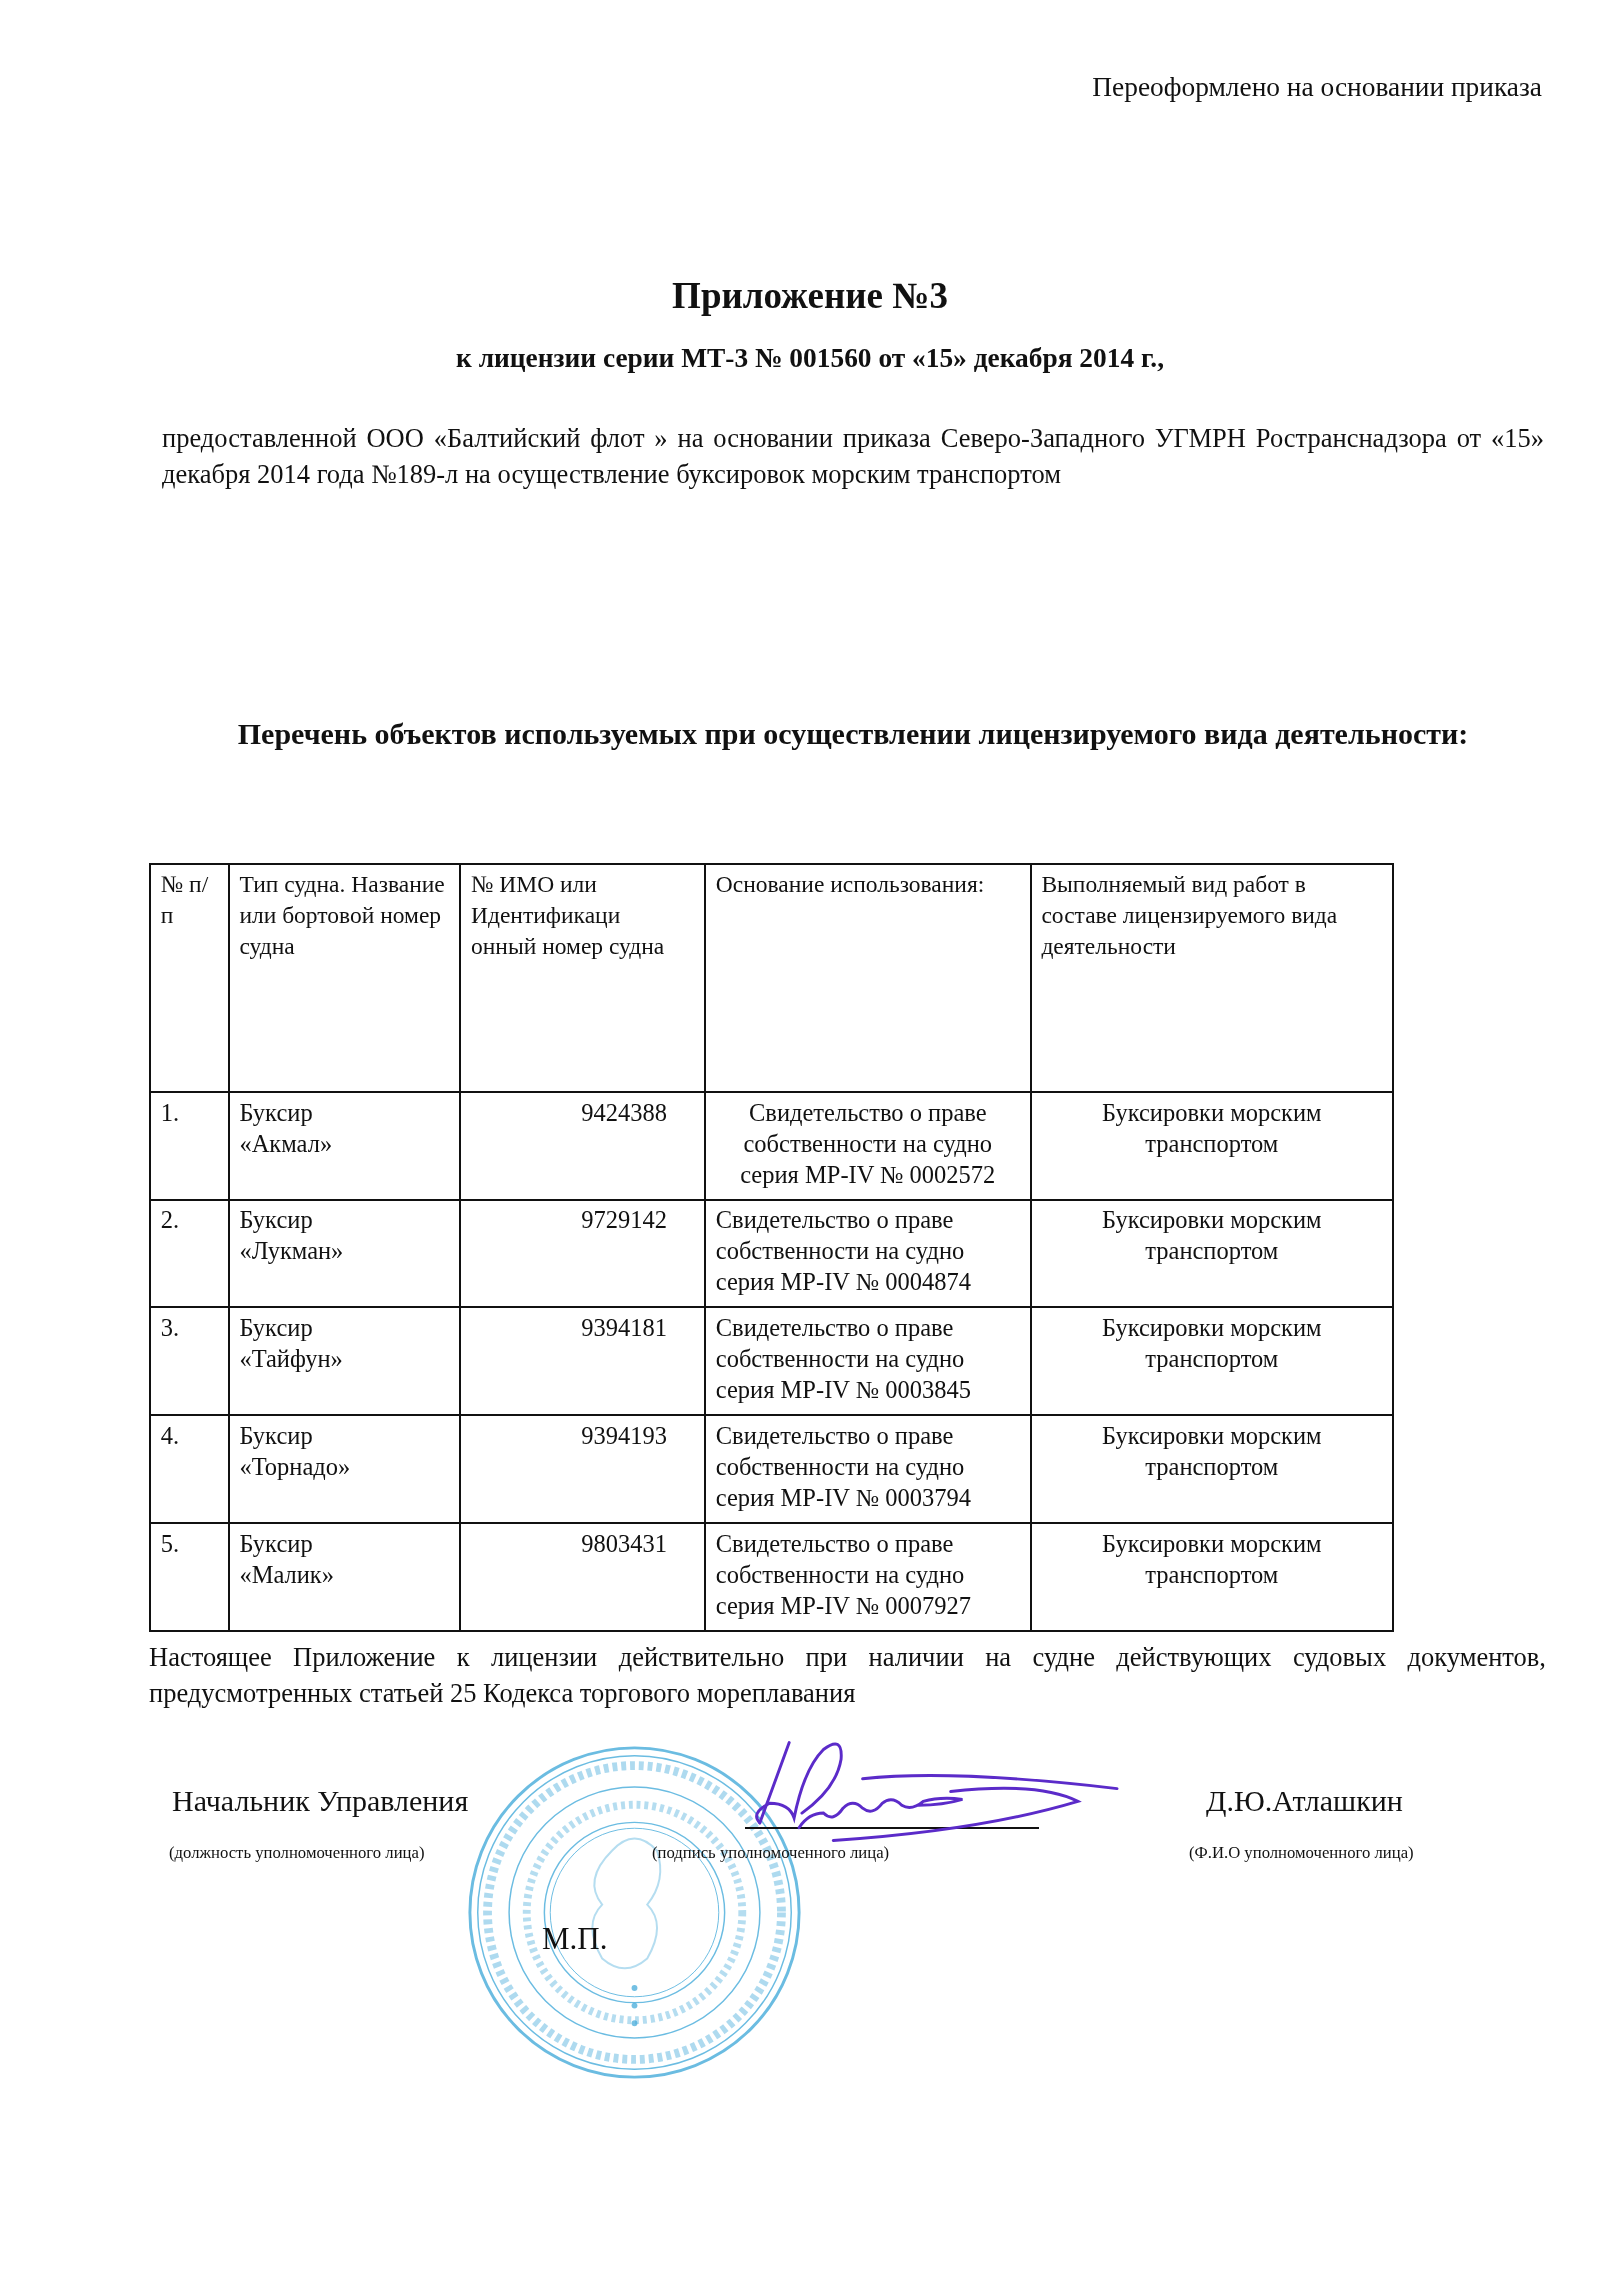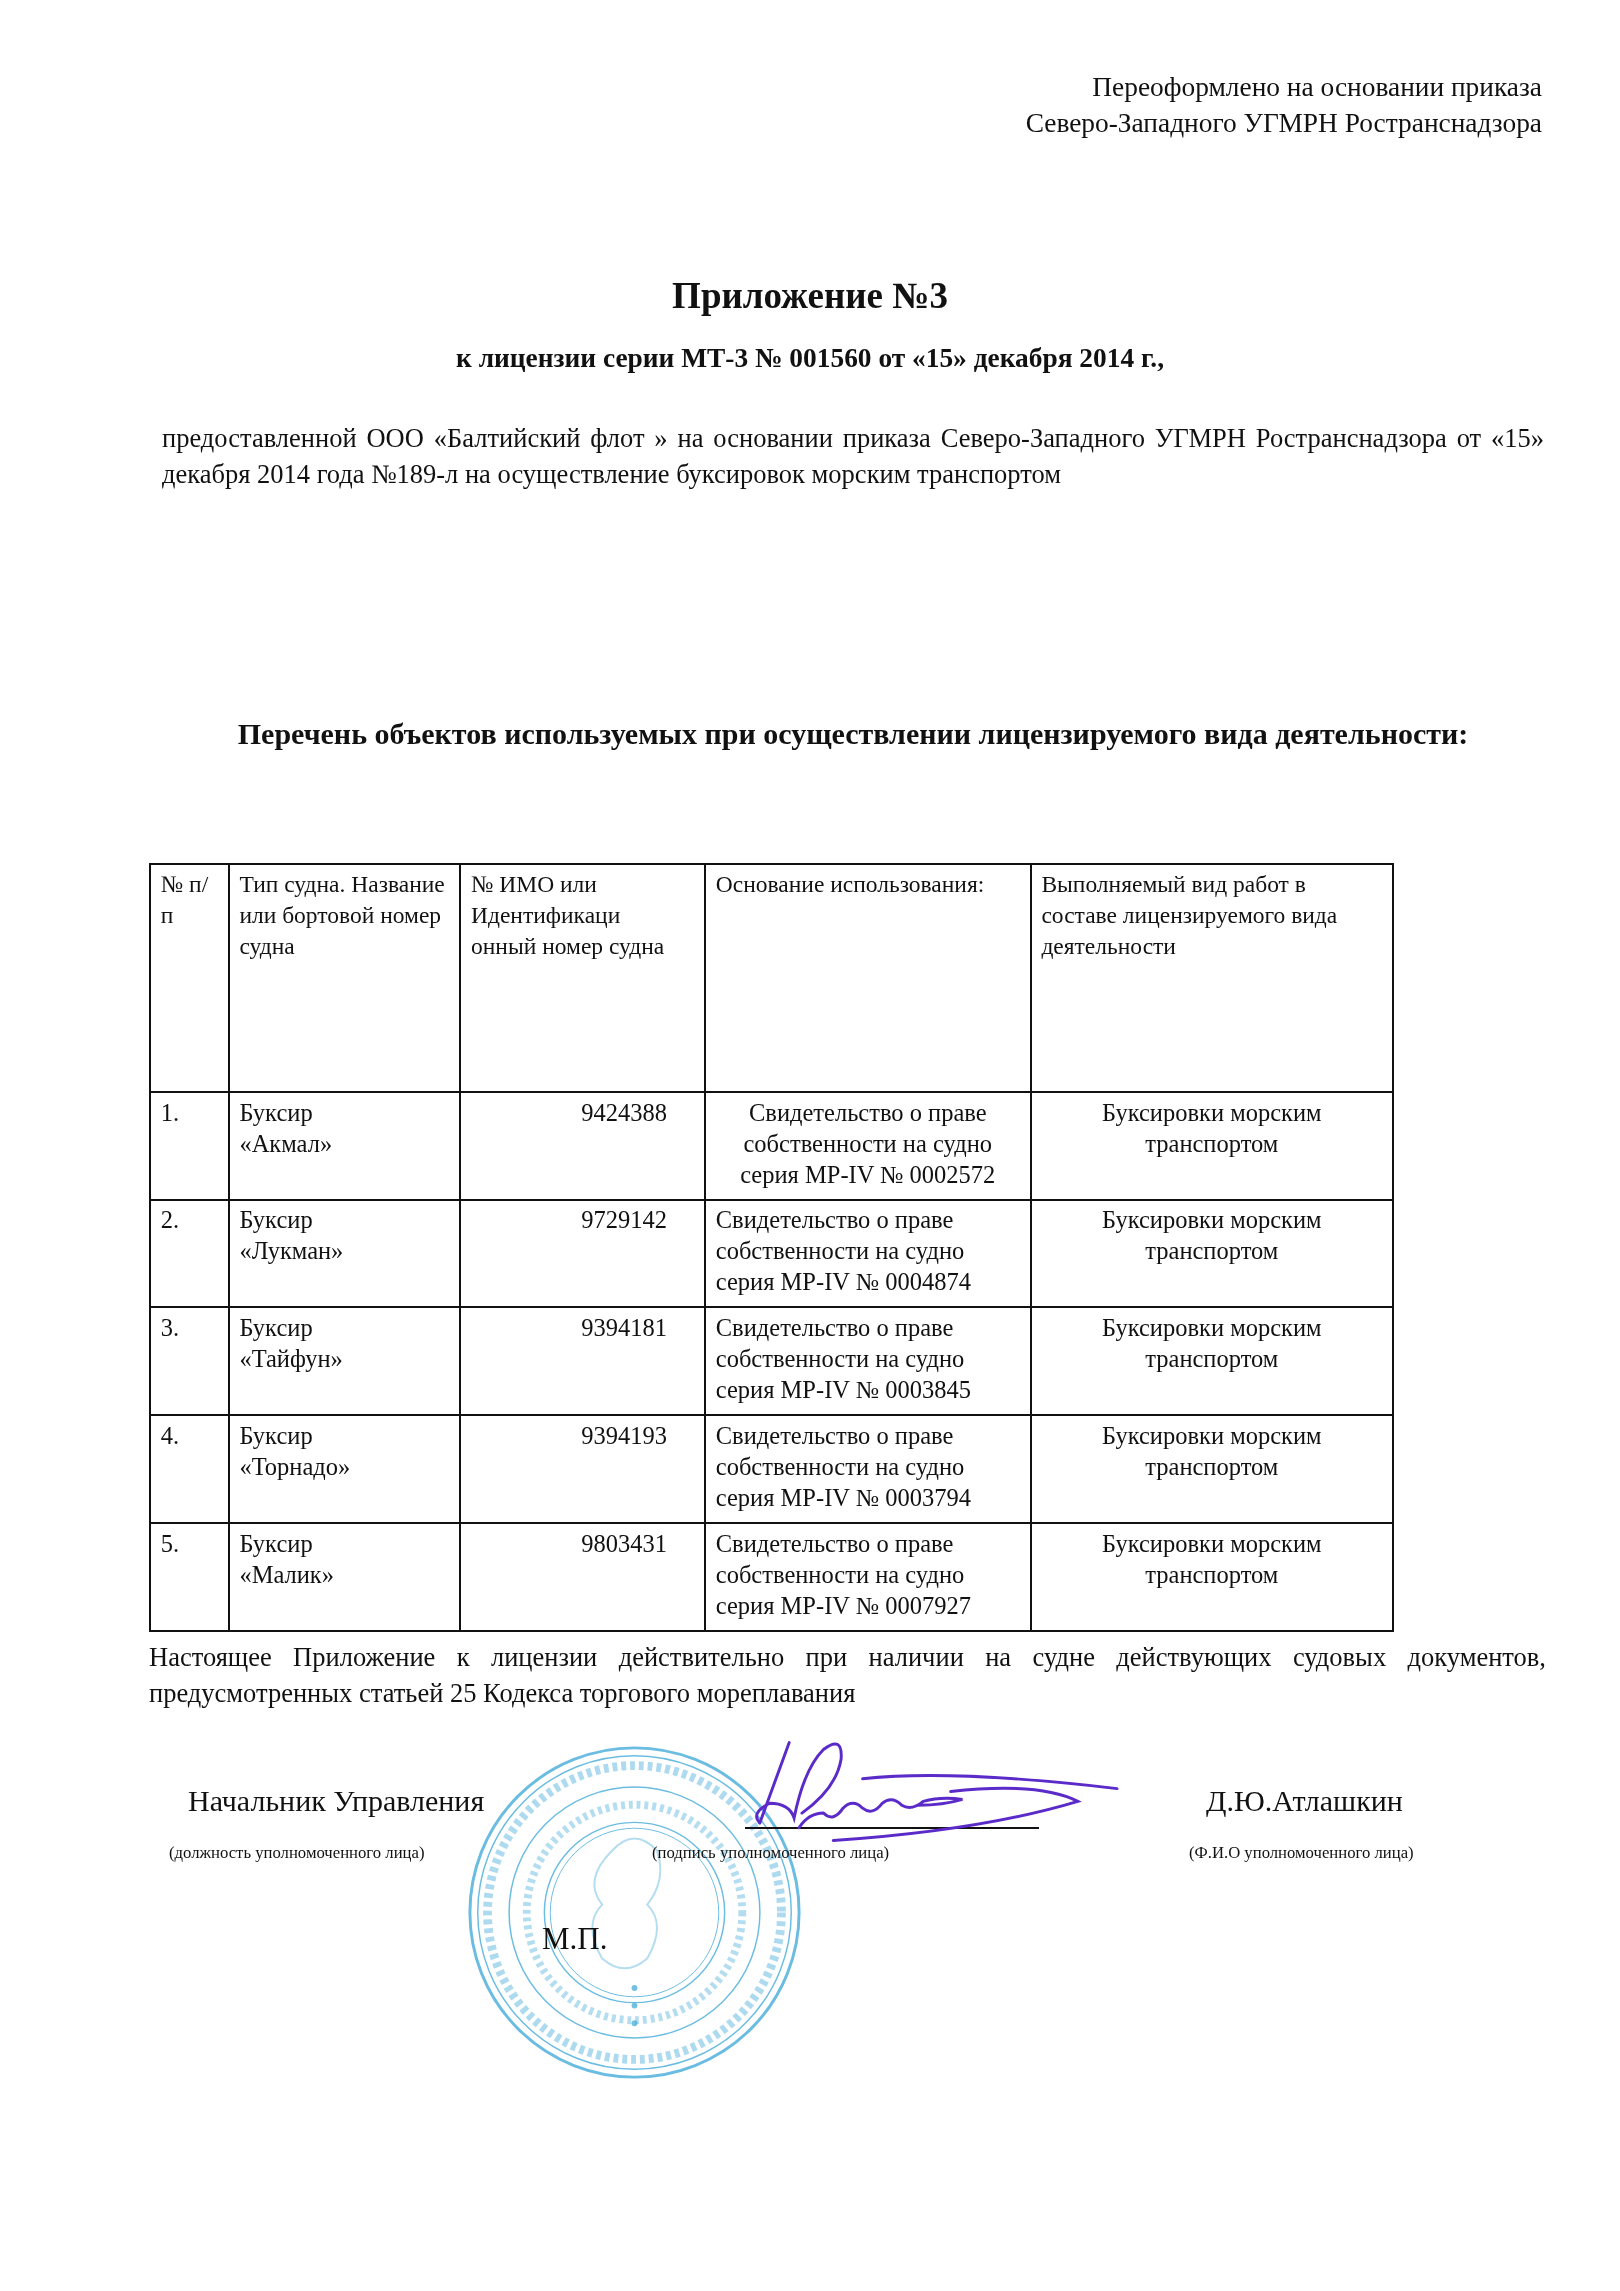--- a/index.html
+++ b/index.html
@@ -15,36 +15,35 @@
   table.objects th, table.objects td { border:2px solid #111; vertical-align:top; padding:3.9px 9.8px; }
   table.objects th { font-weight:normal; text-align:left; height:218px; font-size:23.5px; line-height:31px; }
   table.objects td { height:98px; }
   .c-num { width:57px; }
   .c-name { width:210px; }
   .c-imo { width:196px; text-align:right; padding-right:37px !important; }
   .c-basis { width:304px; }
   .c-work { text-align:center; }
   td .line { display:block; white-space:nowrap; }
   .footer-note { left:149px; width:1397px; top:1639px; font-size:26.5px; line-height:36px; text-align:justify; }
-  .position { left:172px; top:1784px; font-size:30px;margin-left:16px; }
+  .position { left:172px; top:1784px; font-size:30px; }
   .position-cap { left:169px; top:1843px; font-size:16.7px; }
   .sig-line { left:745px; top:1827px; width:294px; border-top:2px solid #111; }
   .sig-cap { left:652px; top:1843px; font-size:16.7px; }
   .name { left:1206px; top:1784px; font-size:30px; }
   .name-cap { left:1189px; top:1843px; font-size:16.7px; }
   .mp { left:542px; top:1921px; font-size:31px; }
   .stamp { left:465px; top:1743px; width:339px; height:339px; }
   .signature { left:745px; top:1725px; width:382px; height:137px; }
 </style>
 </head>
 <body>
 
 <div class="abs reissue">
   <div>Переоформлено на основании приказа</div>
-  <div>Северо-Западного УГМРН Ространснадзора</div>
 </div>
 
 <div class="abs title">Приложение №3</div>
 <div class="abs subtitle">к лицензии серии МТ-3 № 001560 от «15» декабря  2014 г.,</div>
 <div class="abs intro">предоставленной ООО «Балтийский флот » на основании приказа Северо-Западного УГМРН Ространснадзора от «15» декабря 2014 года №189-л на осуществление буксировок морским транспортом</div>
 <div class="abs list-title">Перечень объектов используемых при  осуществлении лицензируемого вида деятельности:</div>
 
 <table class="objects">
   <thead>
     <tr>

